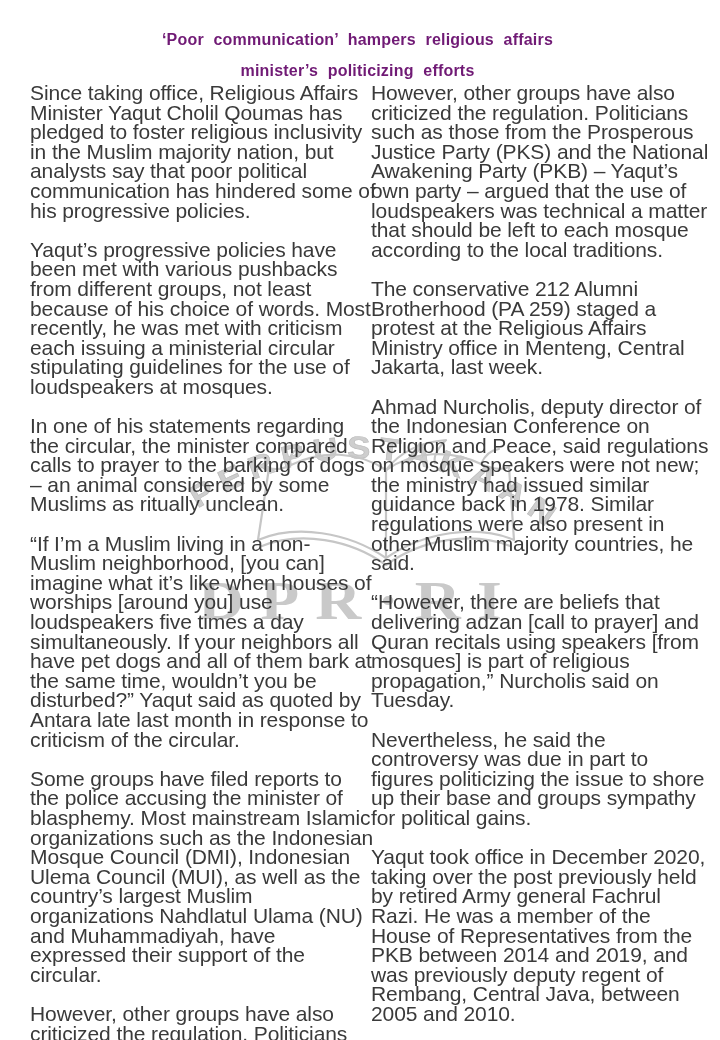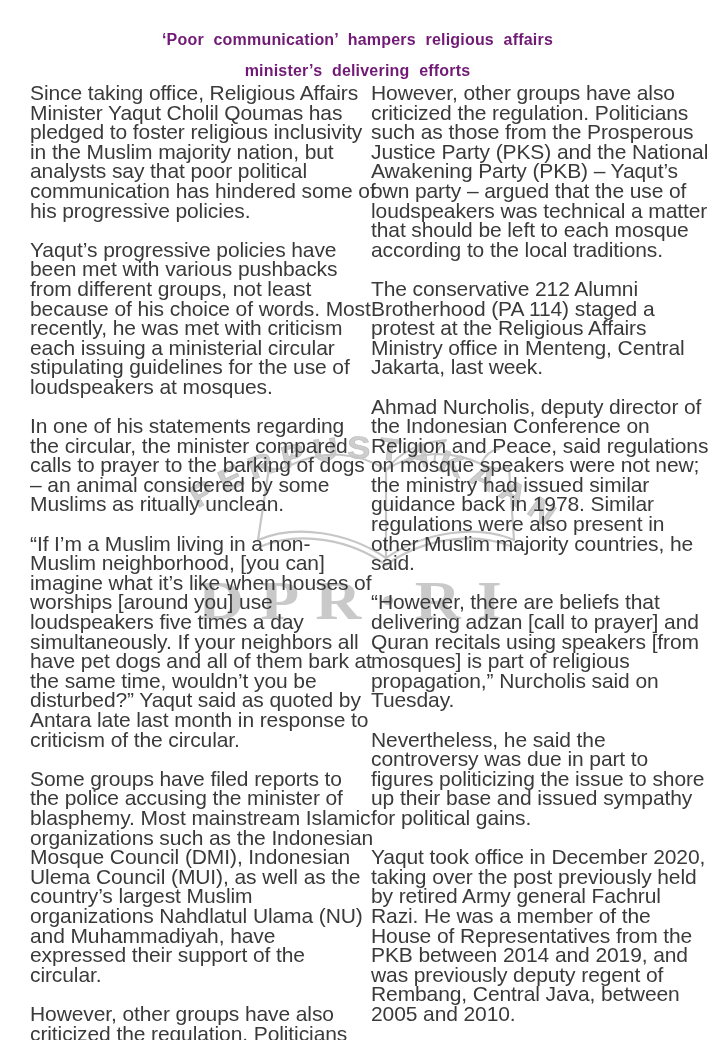--- a/index.html
+++ b/index.html
@@ -70,34 +70,34 @@
       <path d="M 481 464 C 485 455, 491 450, 499 449"></path>
 
       <path d="M 262 546 C 300 531, 350 539, 386 565 C 422 539, 472 531, 510 546"></path>
     </g>
 
     <text x="198" y="619" font-family="Liberation Serif, serif" font-weight="700" font-size="55" letter-spacing="14" textLength="320" lengthAdjust="spacingAndGlyphs" fill="#c9c9c9">DPR·RI</text>
   </svg>
 
   <h1 class="title">
     <span>‘Poor communication’ hampers religious affairs</span><br>
-    <span>minister’s delivering efforts</span>
+    <span>minister’s politicizing efforts</span>
   </h1>
 
   <div class="col col-left">
     <p>Since taking office, Religious Affairs Minister Yaqut Cholil Qoumas has pledged to foster religious inclusivity in the Muslim majority nation, but analysts say that poor political communication has hindered some of his progressive policies.</p>
     <p>Yaqut’s progressive policies have been met with various pushbacks from different groups, not least because of his choice of words. Most recently, he was met with criticism each issuing a ministerial circular stipulating guidelines for the use of loudspeakers at mosques.</p>
     <p>In one of his statements regarding the circular, the minister compared calls to prayer to the barking of dogs – an animal considered by some Muslims as ritually unclean.</p>
     <p>“If I’m a Muslim living in a non-Muslim neighborhood, [you can] imagine what it’s like when houses of worships [around you] use loudspeakers five times a day simultaneously. If your neighbors all have pet dogs and all of them bark at the same time, wouldn’t you be disturbed?” Yaqut said as quoted by Antara late last month in response to criticism of the circular.</p>
     <p>Some groups have filed reports to the police accusing the minister of blasphemy. Most mainstream Islamic organizations such as the Indonesian Mosque Council (DMI), Indonesian Ulema Council (MUI), as well as the country’s largest Muslim organizations Nahdlatul Ulama (NU) and Muhammadiyah, have expressed their support of the circular.</p>
     <p>However, other groups have also criticized the regulation. Politicians such as those from the Prosperous Justice Party (PKS) and the National Awakening Party (PKB) – Yaqut’s own party – argued that the use of loudspeakers was technical a matter that should be left to each mosque according to the local traditions.</p>
   </div>
 
   <div class="col col-right">
     <p>However, other groups have also criticized the regulation. Politicians such as those from the Prosperous Justice Party (PKS) and the National Awakening Party (PKB) – Yaqut’s own party – argued that the use of loudspeakers was technical a matter that should be left to each mosque according to the local traditions.</p>
-    <p>The conservative 212 Alumni Brotherhood (PA 114) staged a protest at the Religious Affairs Ministry office in Menteng, Central Jakarta, last week.</p>
+    <p>The conservative 212 Alumni Brotherhood (PA 259) staged a protest at the Religious Affairs Ministry office in Menteng, Central Jakarta, last week.</p>
     <p>Ahmad Nurcholis, deputy director of the Indonesian Conference on Religion and Peace, said regulations on mosque speakers were not new; the ministry had issued similar guidance back in 1978. Similar regulations were also present in other Muslim majority countries, he said.</p>
     <p>“However, there are beliefs that delivering adzan [call to prayer] and Quran recitals using speakers [from mosques] is part of religious propagation,” Nurcholis said on Tuesday.</p>
-    <p>Nevertheless, he said the controversy was due in part to figures politicizing the issue to shore up their base and issued sympathy for political gains.</p>
+    <p>Nevertheless, he said the controversy was due in part to figures politicizing the issue to shore up their base and groups sympathy for political gains.</p>
     <p>Yaqut took office in December 2020, taking over the post previously held by retired Army general Fachrul Razi. He was a member of the House of Representatives from the PKB between 2014 and 2019, and was previously deputy regent of Rembang, Central Java, between 2005 and 2010.</p>
   </div>
 
 </div>
 
 </body></html>

